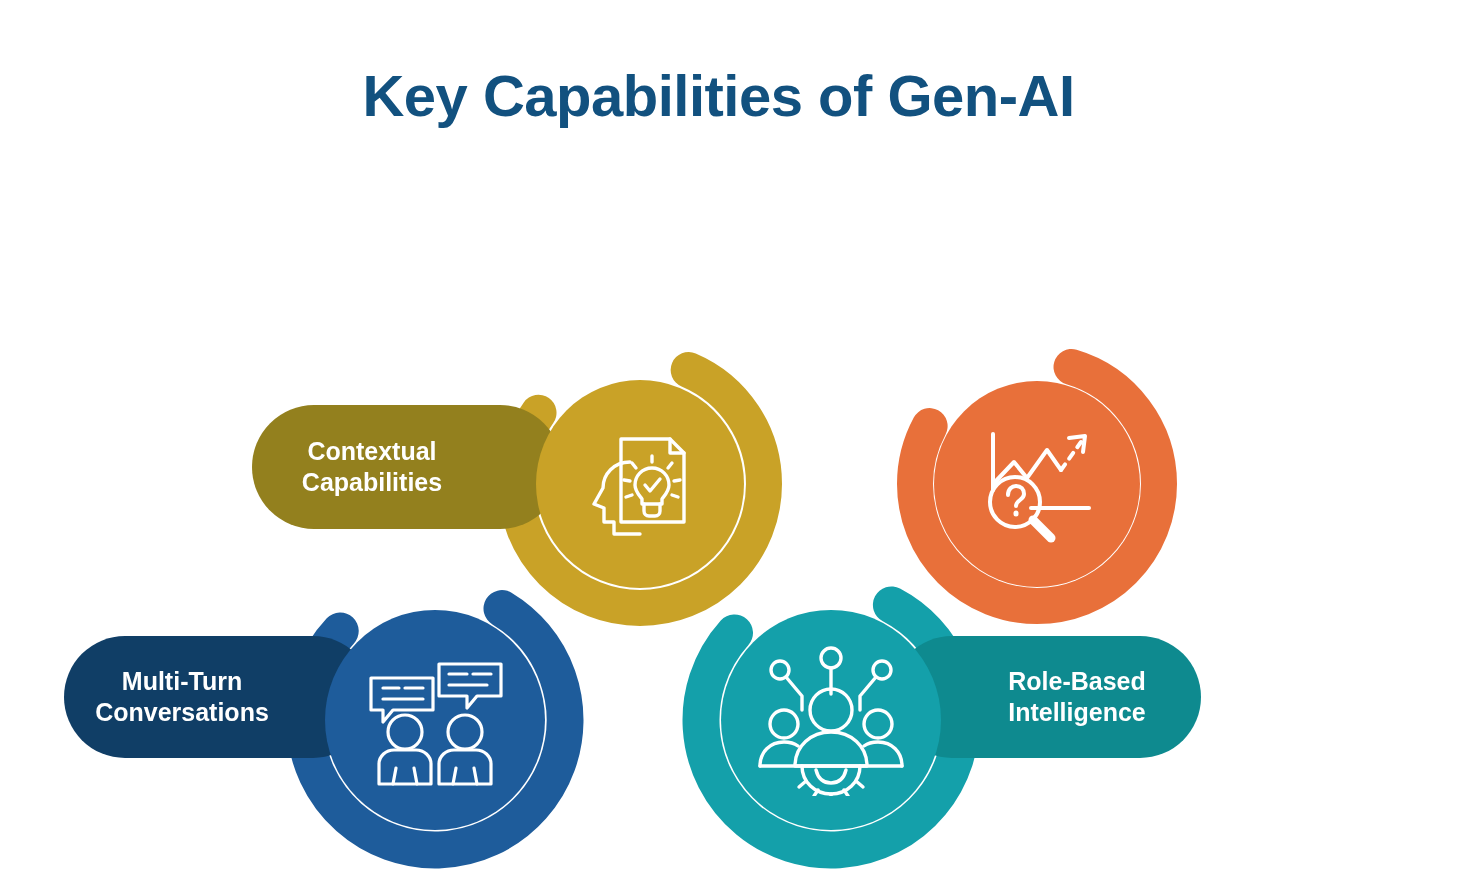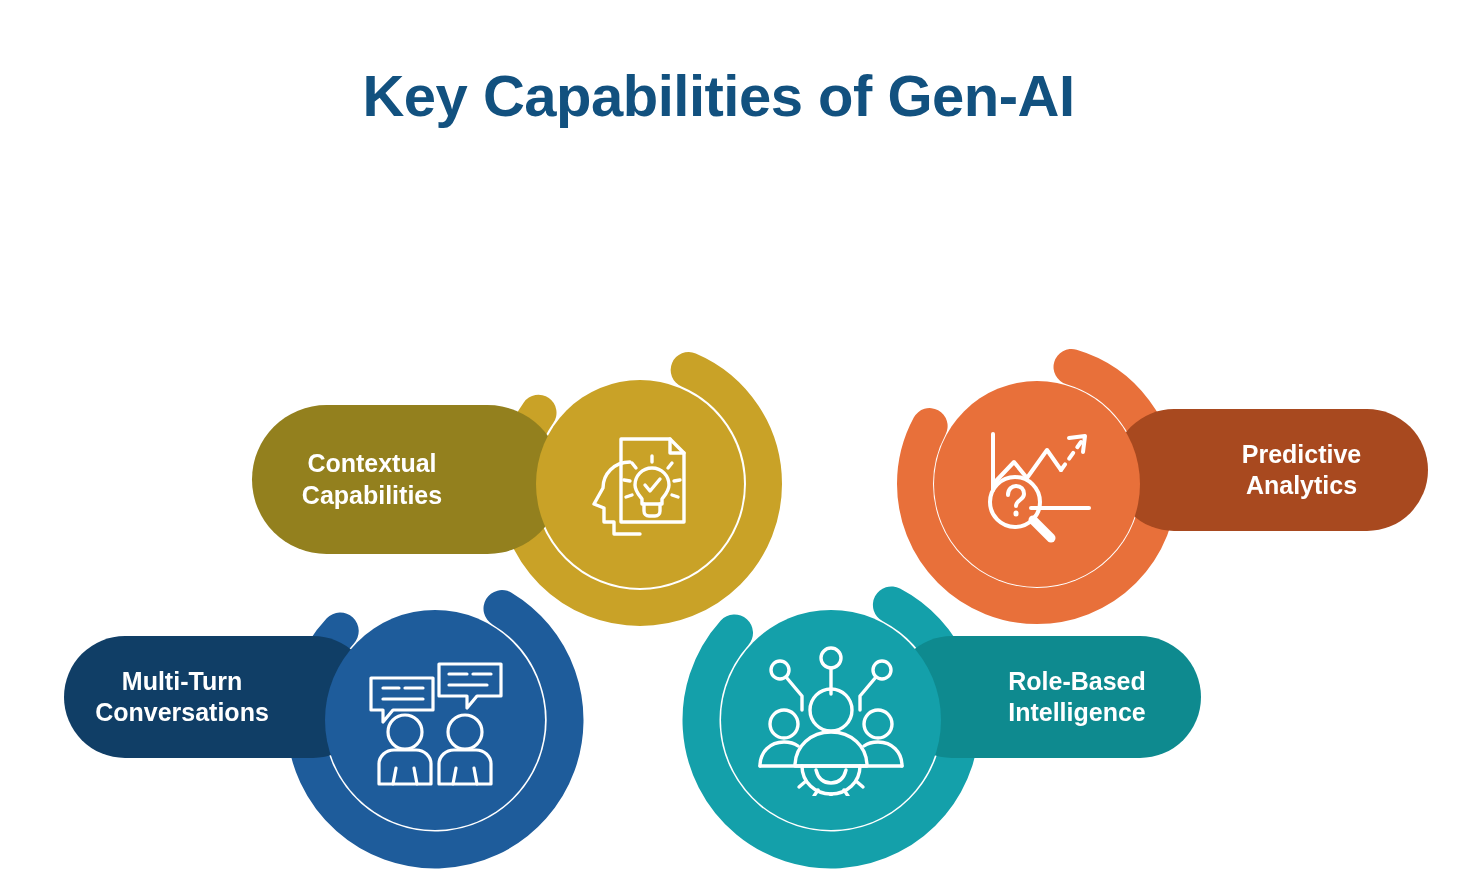--- a/index.html
+++ b/index.html
@@ -106,21 +106,21 @@
         <path d="M78 38 L78 44"></path>
         <path d="M58 45 L62 50"></path>
         <path d="M98 45 L94 50"></path>
         <path d="M50 62 L56 63"></path>
         <path d="M106 62 L100 63"></path>
         <path d="M52 79 L58 77"></path>
         <path d="M104 79 L98 77"></path>
       </svg>
     </div>
 
-    <div class="pill layer-pill" style="left:-245px; top:64px; width:310px; height:149px; background:#93801E; font-size:25px; padding-right:70px;">
+    <div class="pill layer-pill" style="left:-245px; top:64px; width:310px; height:124px; background:#93801E; font-size:25px; padding-right:70px;">
       <span>
         <span class="pill-label">Contextual</span>
         <span class="pill-label">Capabilities</span>
       </span>
     </div>
   </div>
 
   <div class="node" style="left:896px; top:343px; width:282px; height:282px;">
 
     <svg class="ring layer-ring" width="282" height="282" viewBox="0 0 282 282">
@@ -143,26 +143,20 @@
 
         <circle cx="46" cy="86" r="25"></circle>
 
         <path d="M64 104 L82 122" stroke-width="9"></path>
 
         <path d="M39 79 C39 73 43 70 47 70 C52 70 55 73 55 78 C55 84 47 84 47 90"></path>
         <path d="M47 97 L47 98" stroke-width="5"></path>
       </svg>
     </div>
 
-    <div class="pill layer-pill" style="left:217px; top:66px; width:315px; height:122px; background:#A8491F; font-size:25px; padding-left:62px;">
-      <span>
-        <span class="pill-label">Predictive</span>
-        <span class="pill-label">Analytics</span>
-      </span>
-    </div>
   </div>
 
   <div class="node" style="left:681px; top:570px; width:300px; height:300px;">
 
     <svg class="ring layer-ring" width="300" height="300" viewBox="0 0 300 300">
       <circle cx="150" cy="150" r="130" fill="none" stroke="#14A0AA" stroke-width="37" stroke-linecap="round" stroke-dasharray="645 172" stroke-dashoffset="-22" transform="rotate(-72 150 150)"></circle>
     </svg>
 
     <div class="disc layer-disc" style="left:40px; top:40px; width:220px; height:220px; background:#14A0AA;"></div>
 

